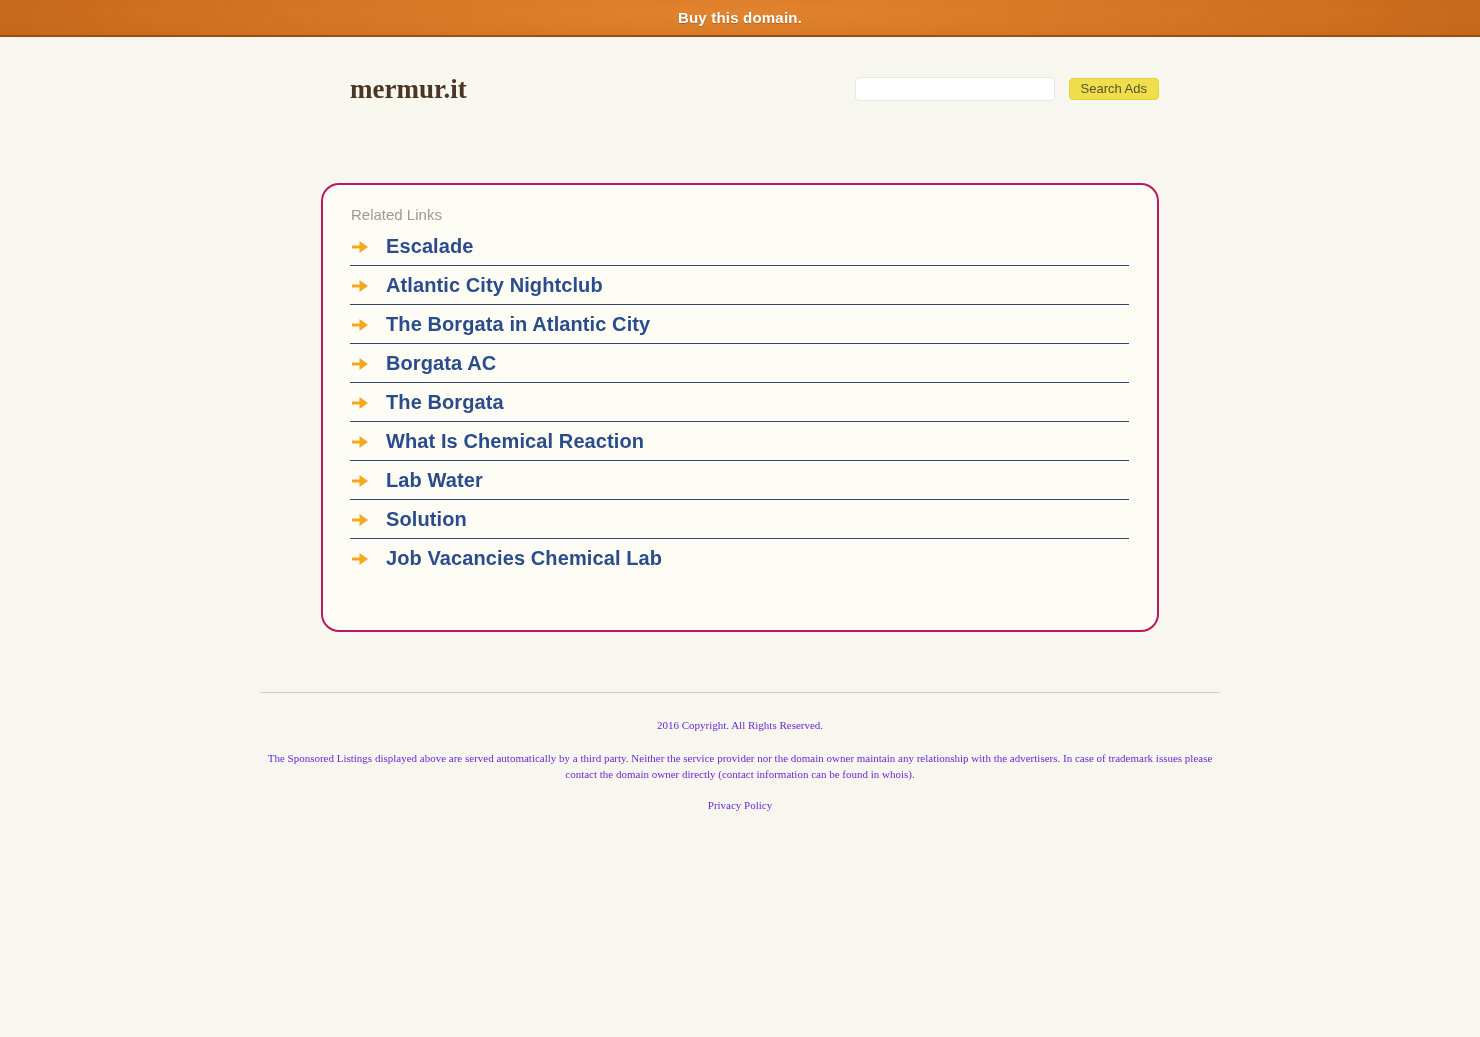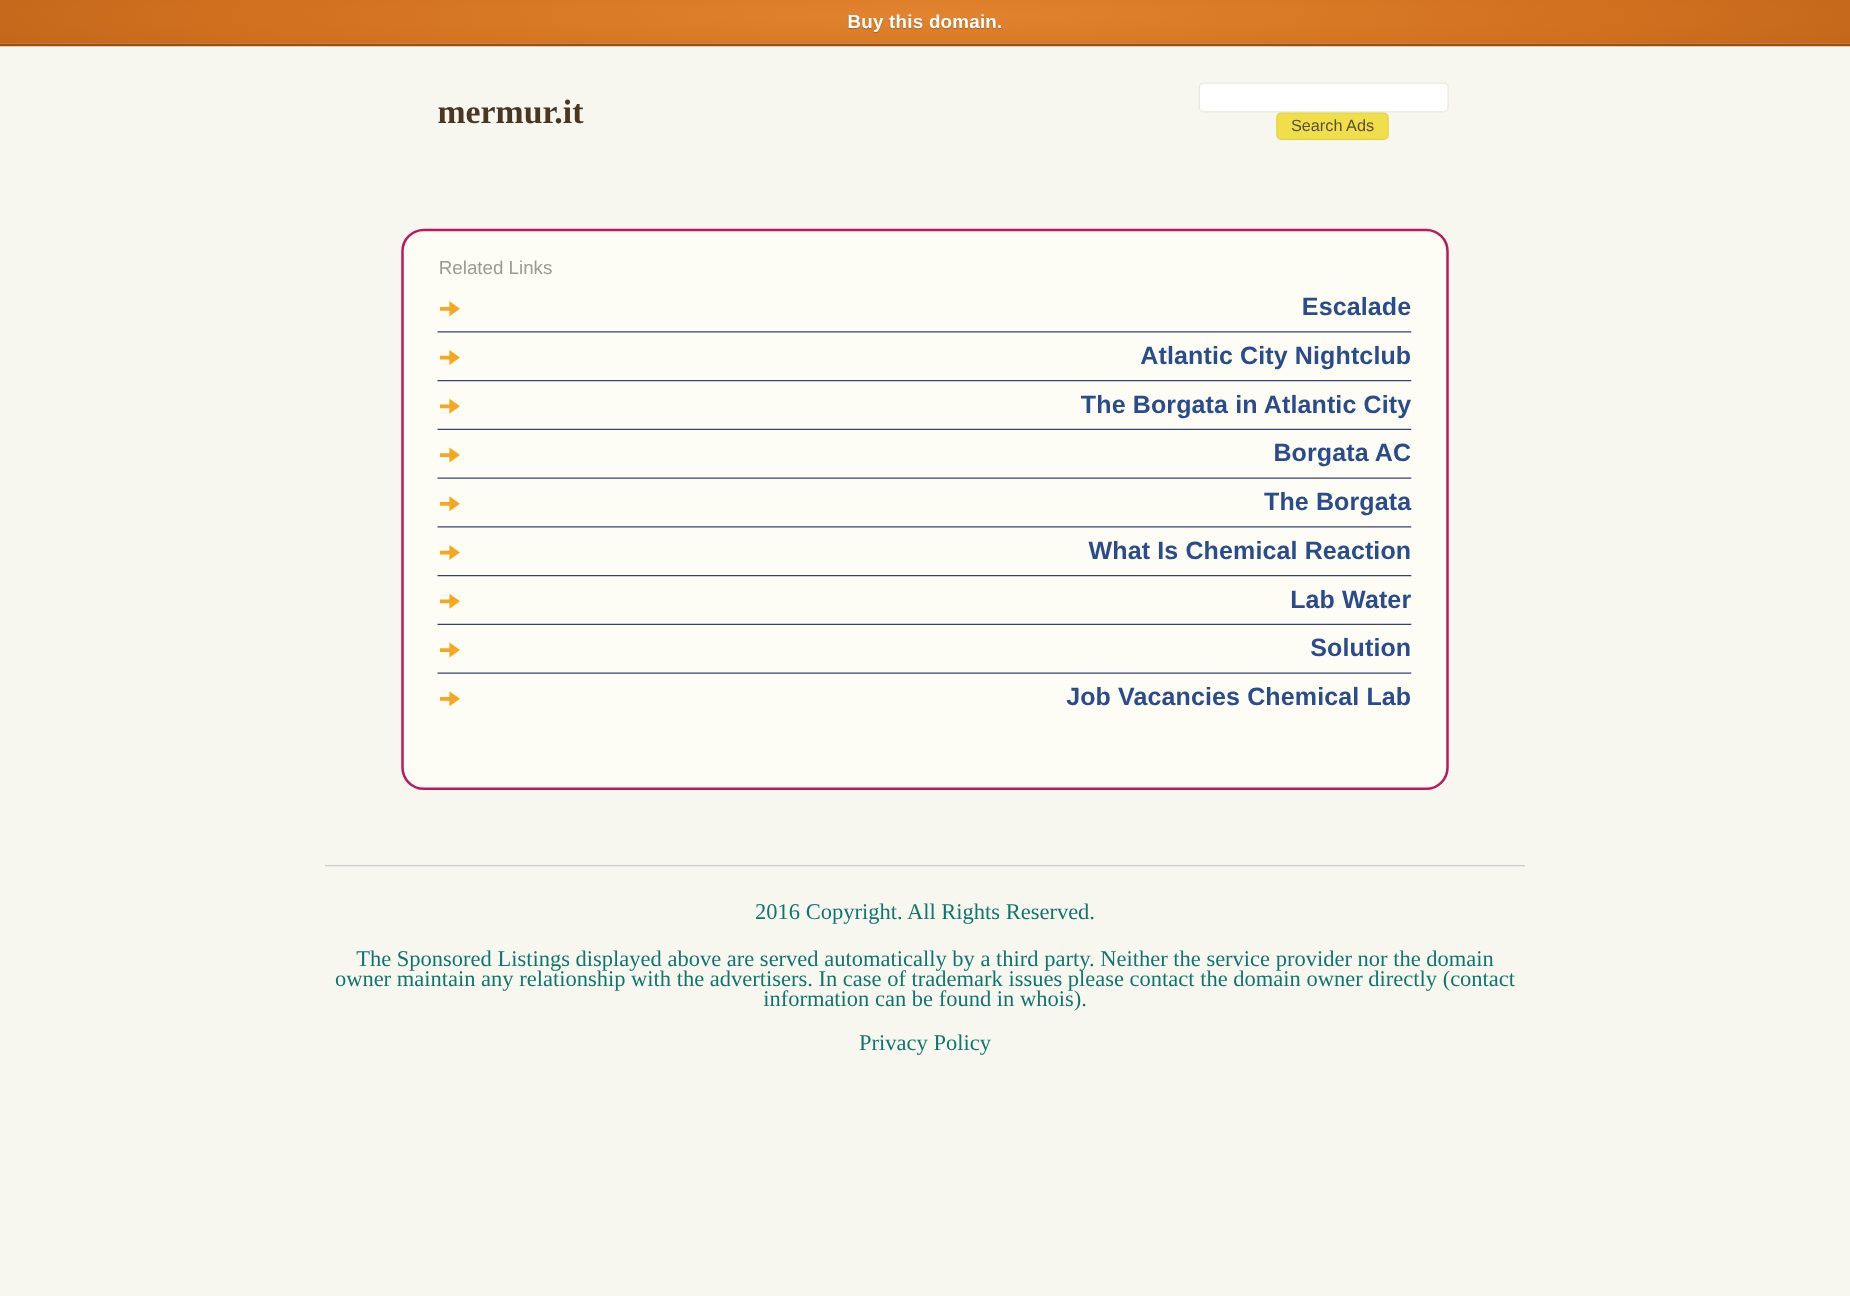--- a/index.html
+++ b/index.html
@@ -25,21 +25,21 @@
   .content { width: 838px; margin: 0 auto; }
   .header-row {
     display: flex; align-items: center; justify-content: space-between;
     padding: 34px 0 0 29px;
     height: 70px;
   }
   .domain-name {
     font-family: "Liberation Serif", serif;
     font-size: 27px; font-weight: bold; color: #4a3723;
   }
-  .search-area { display: flex; align-items: center; flex-direction: column; }
+  .search-area { display: flex; align-items: center; }
   .search-input {
     width: 200px; height: 24px;
     background: #ffffff;
     border: 1px solid #e9e9df;
     border-radius: 4px;
     padding: 0 8px;
     font-size: 13px; color: #444;
     outline: none;
   }
   .search-button {
@@ -66,42 +66,41 @@
   .box-title {
     font-size: 15px; color: #9b9b93;
     margin: 0 0 4px 1px;
   }
   .link-row {
     display: flex; align-items: center;
     height: 39px;
     border-bottom: 1px solid #36436e;
     text-decoration: none;
     cursor: pointer;
-    justify-content: space-between;
   }
   .link-row:last-child { border-bottom: none; }
   .arrow {
     width: 19px; height: 14px;
     margin: 1px 16px 0 1px;
     display: inline-flex; align-items: center;
     flex: 0 0 auto;
   }
   .link-text {
     font-size: 20px; font-weight: bold; color: #2a4b8c;
     letter-spacing: 0.1px;
   }
   
   .footer { margin-top: 60px; text-align: center; }
   .footer-rule {
     width: 960px; margin: 0 auto;
     border-top: 1px solid #cccccc;
   }
   .footer p {
     font-family: "Liberation Serif", serif;
-    font-size: 18px; color: #0f766e;
+    font-size: 11px; color: #6d28d9;
   }
   .copyright { margin-top: 26px; }
   .disclaimer {
     margin: 19px auto 0 auto;
     width: 950px;
     line-height: 16px;
   }
   .privacy { margin-top: 17px; cursor: pointer; }
 </style>
 </head>

